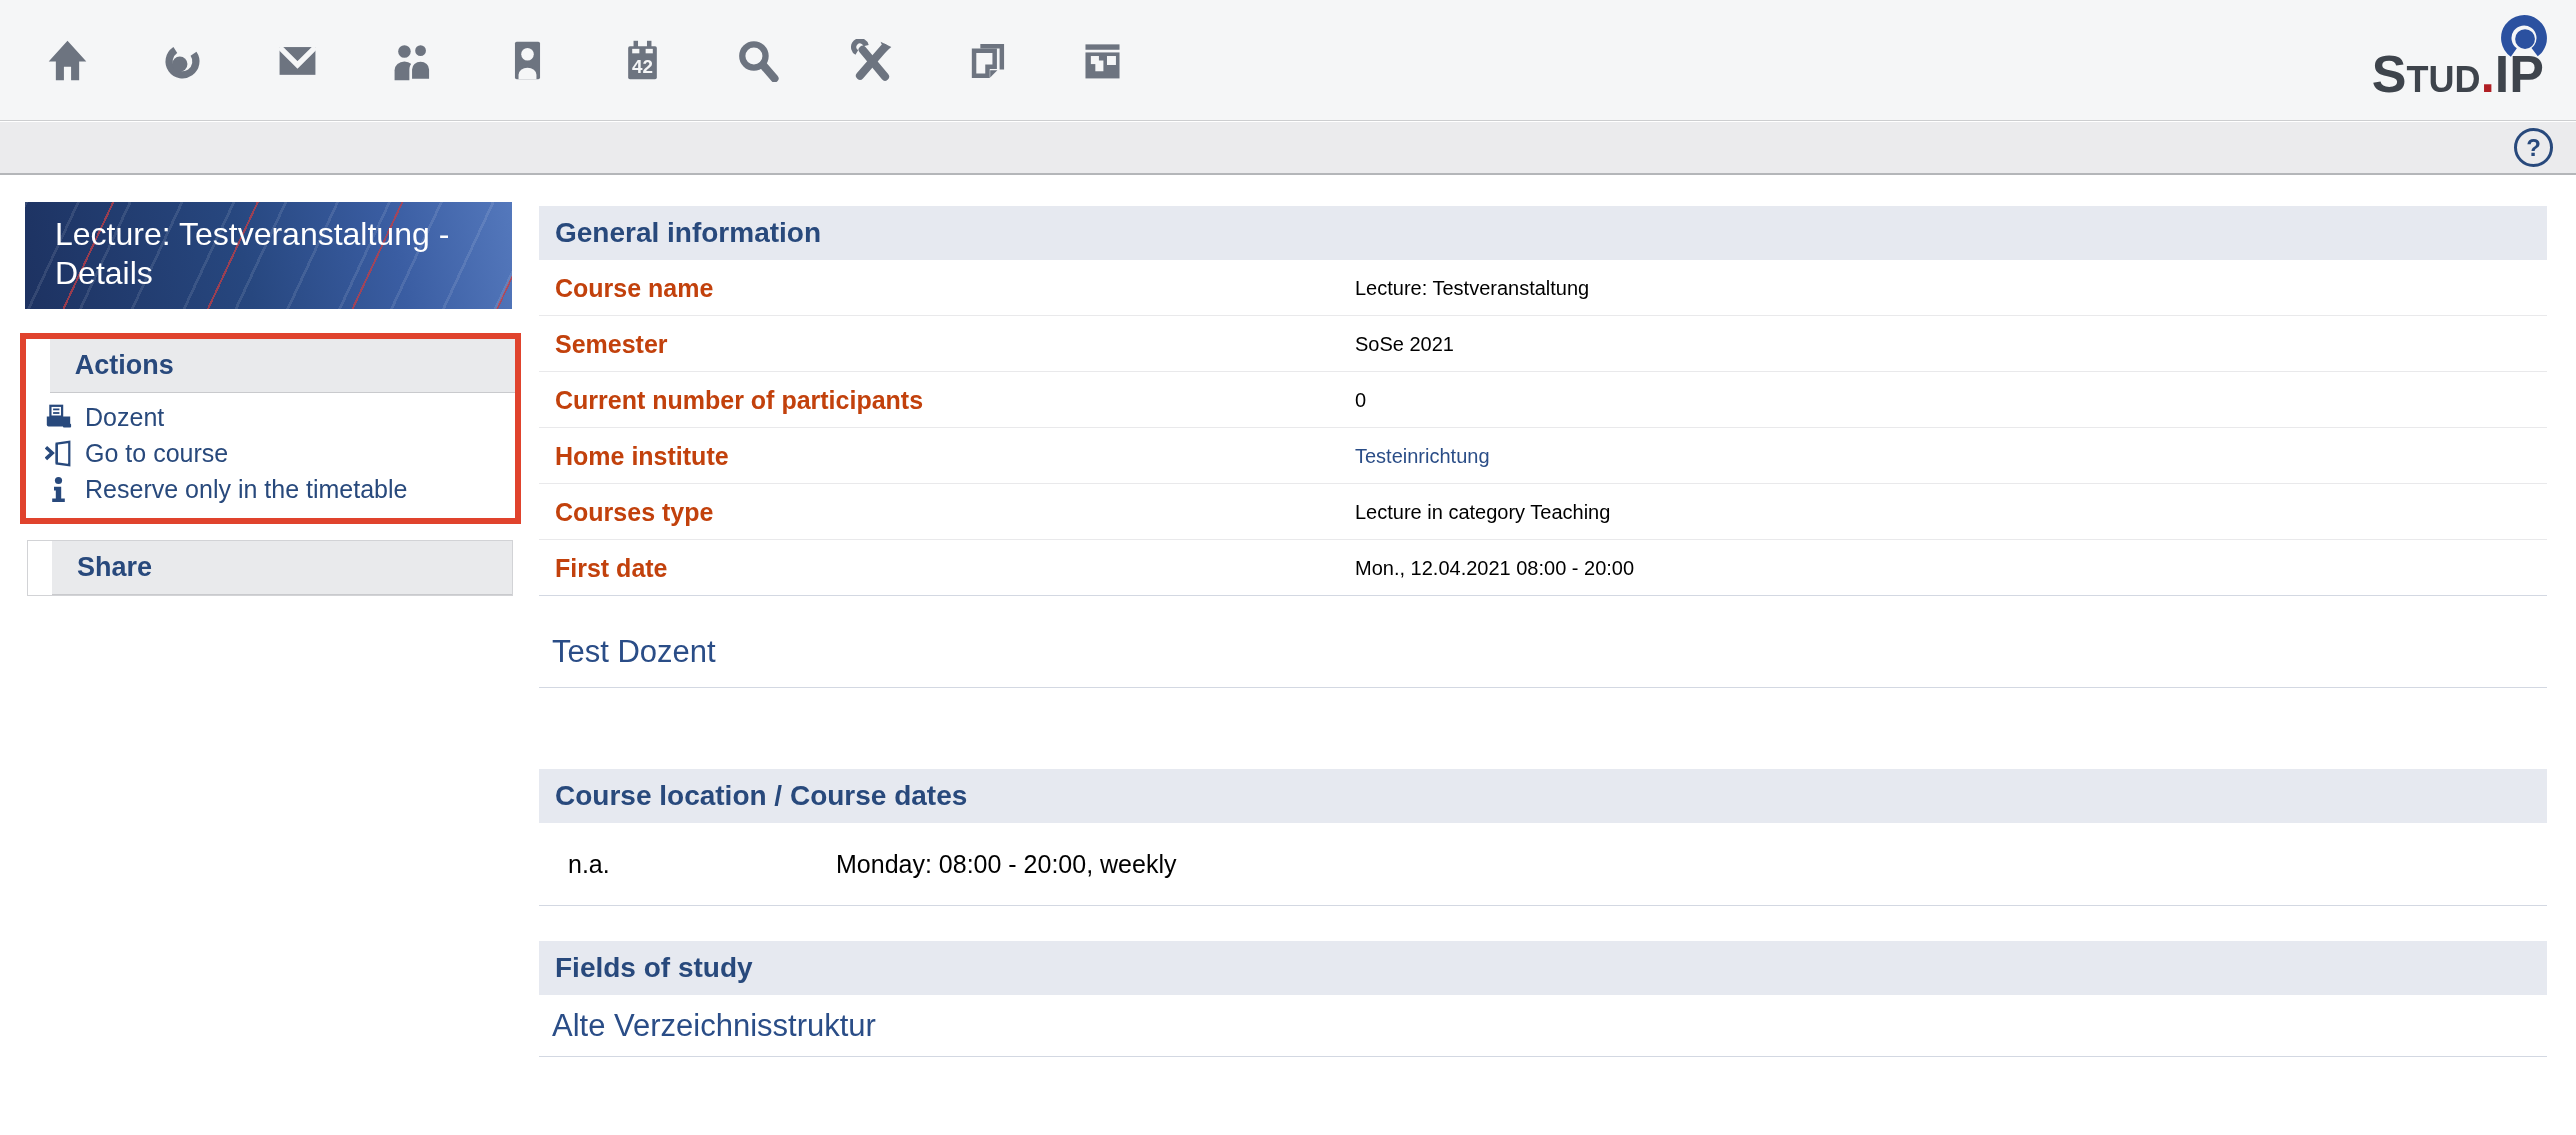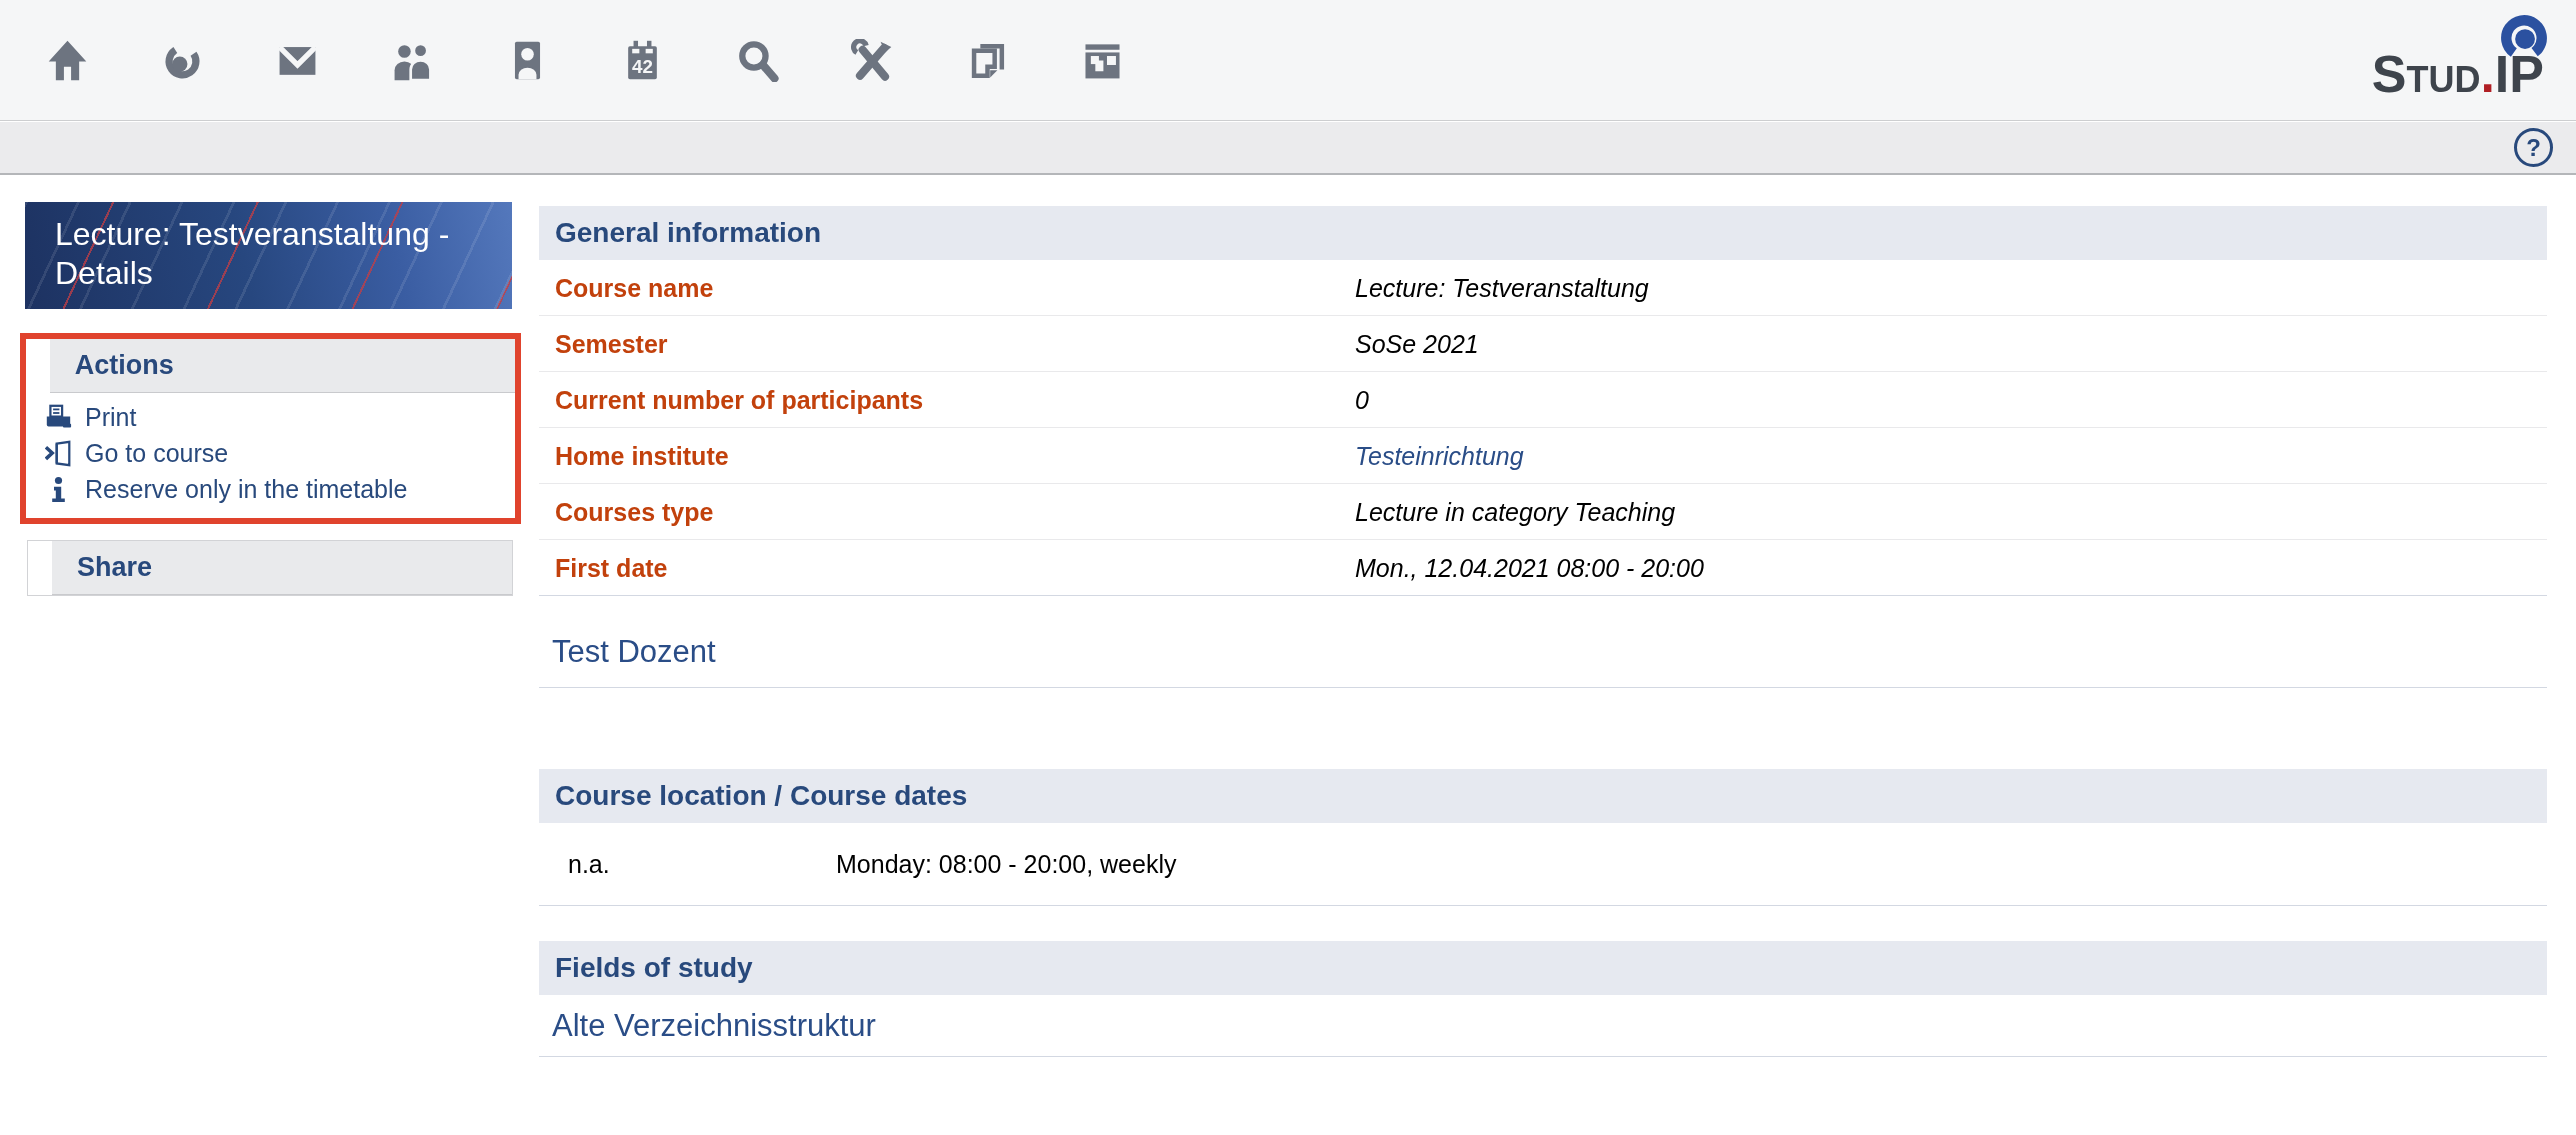--- a/index.html
+++ b/index.html
@@ -68,21 +68,21 @@
   .sec-general{top:206px;}
   .sec-lecturers{top:617px;}
   .sec-location{top:769px;}
   .sec-fields{top:941px;}
 
   .trow{position:relative;height:55px;border-bottom:0.9px solid #e9e9eb;}
   .trow:last-child{border-bottom:0.9px solid #d3d8e2;}
   .tlabel{position:absolute;left:16px;top:50%;transform:translateY(-50%);
     font-size:25px;font-weight:bold;color:#c2410c;}
   .tvalue{position:absolute;left:816px;top:50%;transform:translateY(-50%);
-    font-size:25px;color:#000;font-style:italic;}
+    font-size:20px;color:#000;}
   a.bodylink{color:#2a4d87;text-decoration:none;cursor:pointer;}
   .plainbody{border-bottom:0.9px solid #d3d8e2;position:relative;}
   .body-lecturers{height:70px;}
   .body-location{height:82px;}
   .body-fields{height:61px;}
   .inlink{position:absolute;left:13px;top:50%;transform:translateY(-50%);font-size:31px;}
   .room{position:absolute;left:29px;top:50%;transform:translateY(-50%);font-size:25px;color:#000;}
   .sched{position:absolute;left:297px;top:50%;transform:translateY(-50%);font-size:25px;color:#000;}
 </style>
 </head>
@@ -194,21 +194,21 @@
           <a class="witem">
             <span class="wicon">
                 <svg viewBox="0 0 30 30">
               <rect class="bluestroke" x="6" y="2" width="13" height="12" stroke-width="2.5" fill="#fff"></rect>
               <line class="bluestroke" x1="9" y1="6" x2="16" y2="6" stroke-width="2"></line>
               <line class="bluestroke" x1="9" y1="10" x2="16" y2="10" stroke-width="2"></line>
               <path class="blue" d="M2 14 h26 v9 a2 2 0 0 1 -2 2 h-22 a2 2 0 0 1 -2 -2 z"></path>
               <rect class="blue" x="20" y="22" width="9" height="4" rx="1"></rect>
             </svg>
               </span>
-            <span class="wlabel">Print</span>
+            <span class="wlabel">Dozent</span>
           </a>
           <a class="witem">
             <span class="wicon">
                 <svg viewBox="0 0 30 30">
               <path class="bluestroke" d="M1 8 L8 14.5 L1 21" stroke-width="4"></path>
               <path class="bluestroke" d="M13 4 L27 2 V28 L13 26 Z" stroke-width="2.5"></path>
               <line class="bluestroke" x1="13" y1="4" x2="13" y2="26" stroke-width="2.5"></line>
             </svg>
               </span>
             <span class="wlabel">Go to course</span>

